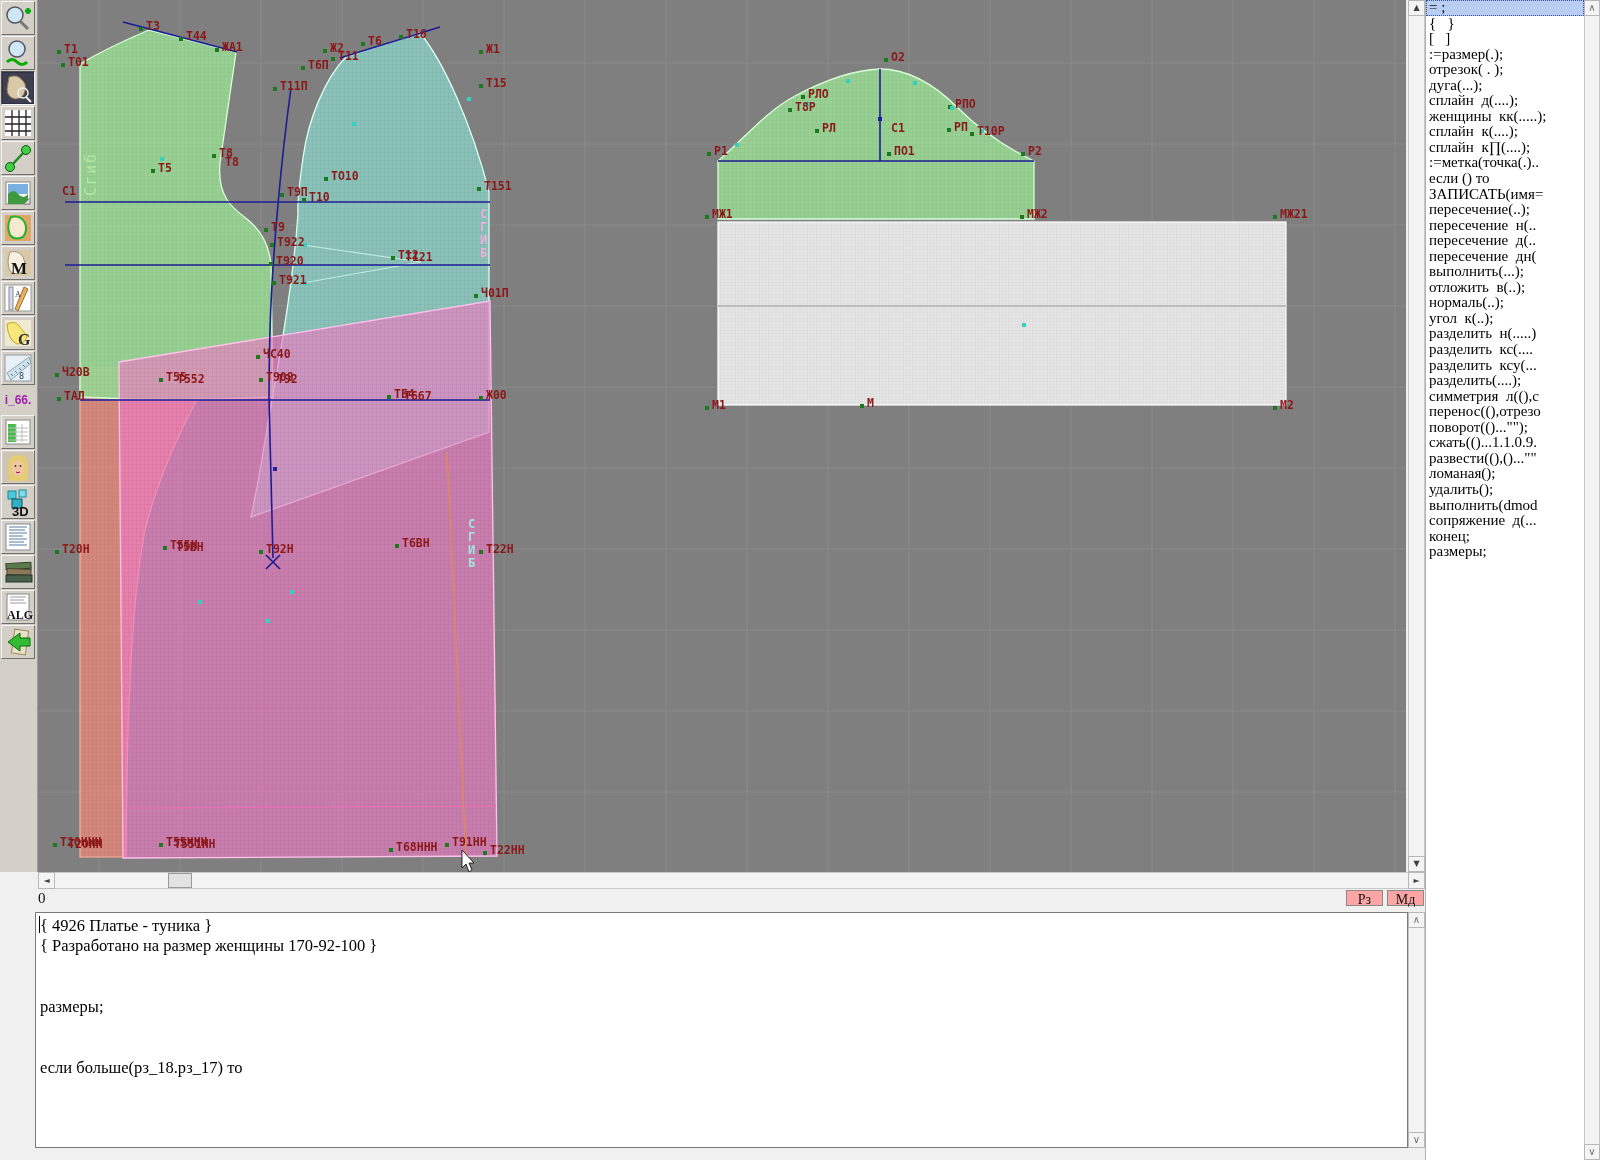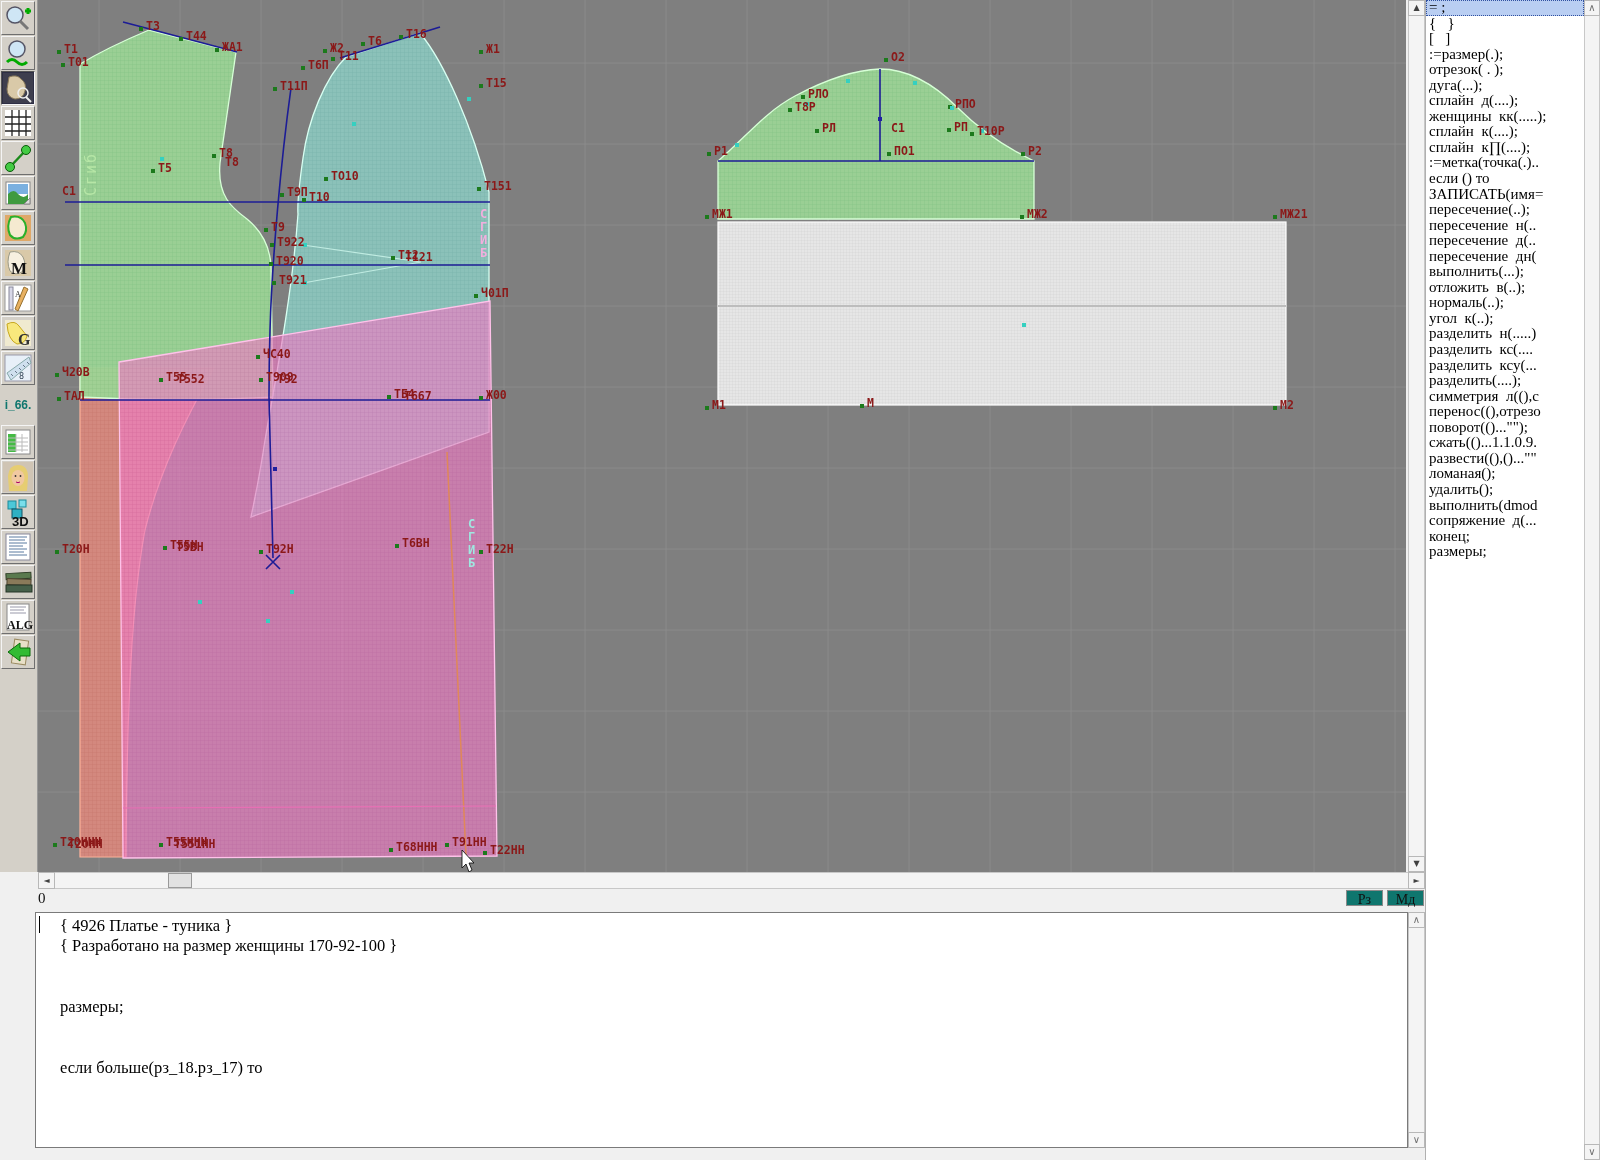--- a/index.html
+++ b/index.html
@@ -8,48 +8,48 @@
 
   
   #toolbar{position:absolute;left:0;top:0;width:37px;height:872px;
            background:#d4d0c8;border-right:1px solid #9a9a9a;}
   .tb-item{width:34px;height:34px;margin:1px;background:#d4d0c8;
            border:1px solid;border-color:#f4f4f4 #6f6f6f #6f6f6f #f4f4f4;
            box-sizing:border-box;display:flex;align-items:center;justify-content:center;
            overflow:hidden;}
   .tb-item.pressed{border-color:#555 #f4f4f4 #f4f4f4 #555;background:#2e2e44;}
   .tb-label{font-family:"Liberation Sans",sans-serif;font-weight:bold;font-size:12px;
-            color:#0f766e;background:#d4d0c8;border:none;height:38px;}
+            color:#a21caf;background:#d4d0c8;border:none;height:28px;}
 
   
   #canvas-wrap{position:absolute;left:38px;top:0;width:1368px;height:1042px;background:#7f7f7f;}
   svg text.plabel{font-family:"DejaVu Sans Mono",monospace;font-size:11.5px;font-weight:bold;fill:#8b1818;}
   svg text.fold-g{font-family:"DejaVu Sans Mono",monospace;font-size:15px;fill:#b6e6a6;letter-spacing:2px;}
   svg text.fold-c{font-family:"DejaVu Sans Mono",monospace;font-size:12px;font-weight:bold;fill:#f2aede;}
   svg text.fold-c2{font-family:"DejaVu Sans Mono",monospace;font-size:12px;font-weight:bold;fill:#9fe8e0;}
 
   
   .sb-btn{position:absolute;background:#f4f4f4;border:1px solid #b8b8b8;box-sizing:border-box;
           display:flex;align-items:center;justify-content:center;
           font-family:"DejaVu Sans",sans-serif;color:#404040;}
   .sb-track{position:absolute;background:#f4f4f4;border:1px solid #c8c8c8;box-sizing:border-box;}
   .sb-thumb{position:absolute;background:#e2e2e2;border:1px solid #9a9a9a;box-sizing:border-box;}
   .tri{font-size:8px;line-height:8px;}
   .chev{font-size:10px;line-height:10px;color:#707070;}
 
   
   #statusrow{position:absolute;left:0px;top:889px;width:1426px;height:23px;background:#f0f0f0;}
   #status-zero{position:absolute;left:38px;top:1px;font-size:15px;color:#111;}
-  .mini-btn{position:absolute;top:1px;width:37px;height:16px;background:#0f766e;
+  .mini-btn{position:absolute;top:1px;width:37px;height:16px;background:#fca5a5;
             border:1px solid #8a8a8a;box-sizing:border-box;text-align:center;
             font-size:14px;color:#111;line-height:18px;}
 
   
   #editor{position:absolute;left:35px;top:912px;width:1373px;height:236px;background:#ffffff;
-          border:1px solid #7a7a7a;box-sizing:border-box;overflow:hidden;padding-left:20px;}
+          border:1px solid #7a7a7a;box-sizing:border-box;overflow:hidden;}
   .ed-line{font-size:16.5px;line-height:20.3px;white-space:pre;color:#000;padding-left:4px;}
   #caret{position:absolute;left:3px;top:3px;width:1px;height:17px;background:#000;}
 
   
   #sidebar{position:absolute;left:1425px;top:0;width:159px;height:1160px;background:#ffffff;
            border-left:1px solid #b0b0b0;box-sizing:border-box;overflow:hidden;}
   .sd-item{font-size:15px;line-height:15.55px;white-space:pre;color:#000;padding-left:3px;}
   .sd-item.selected{background:#b9cef2;outline:1px dotted #3050a0;outline-offset:-1px;}
 </style>
 </head>

